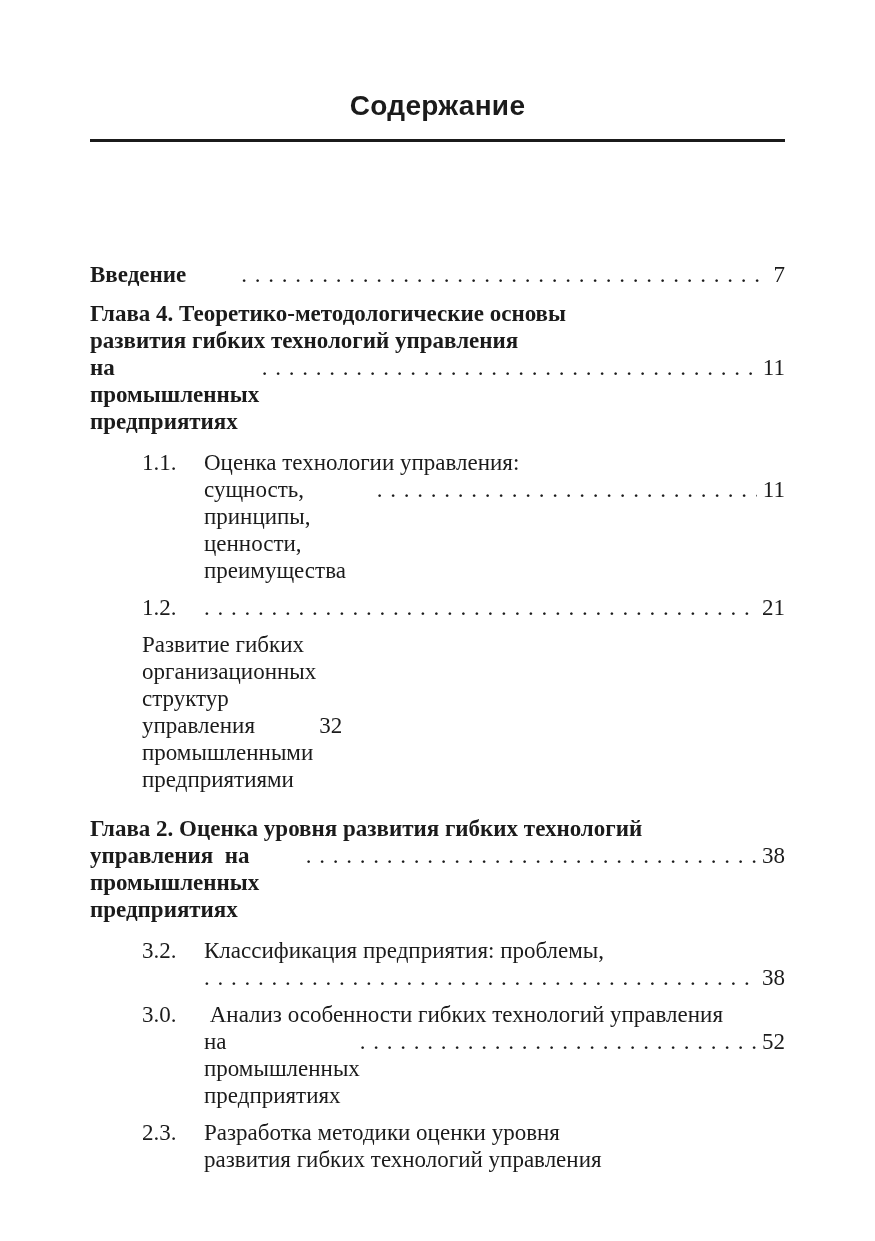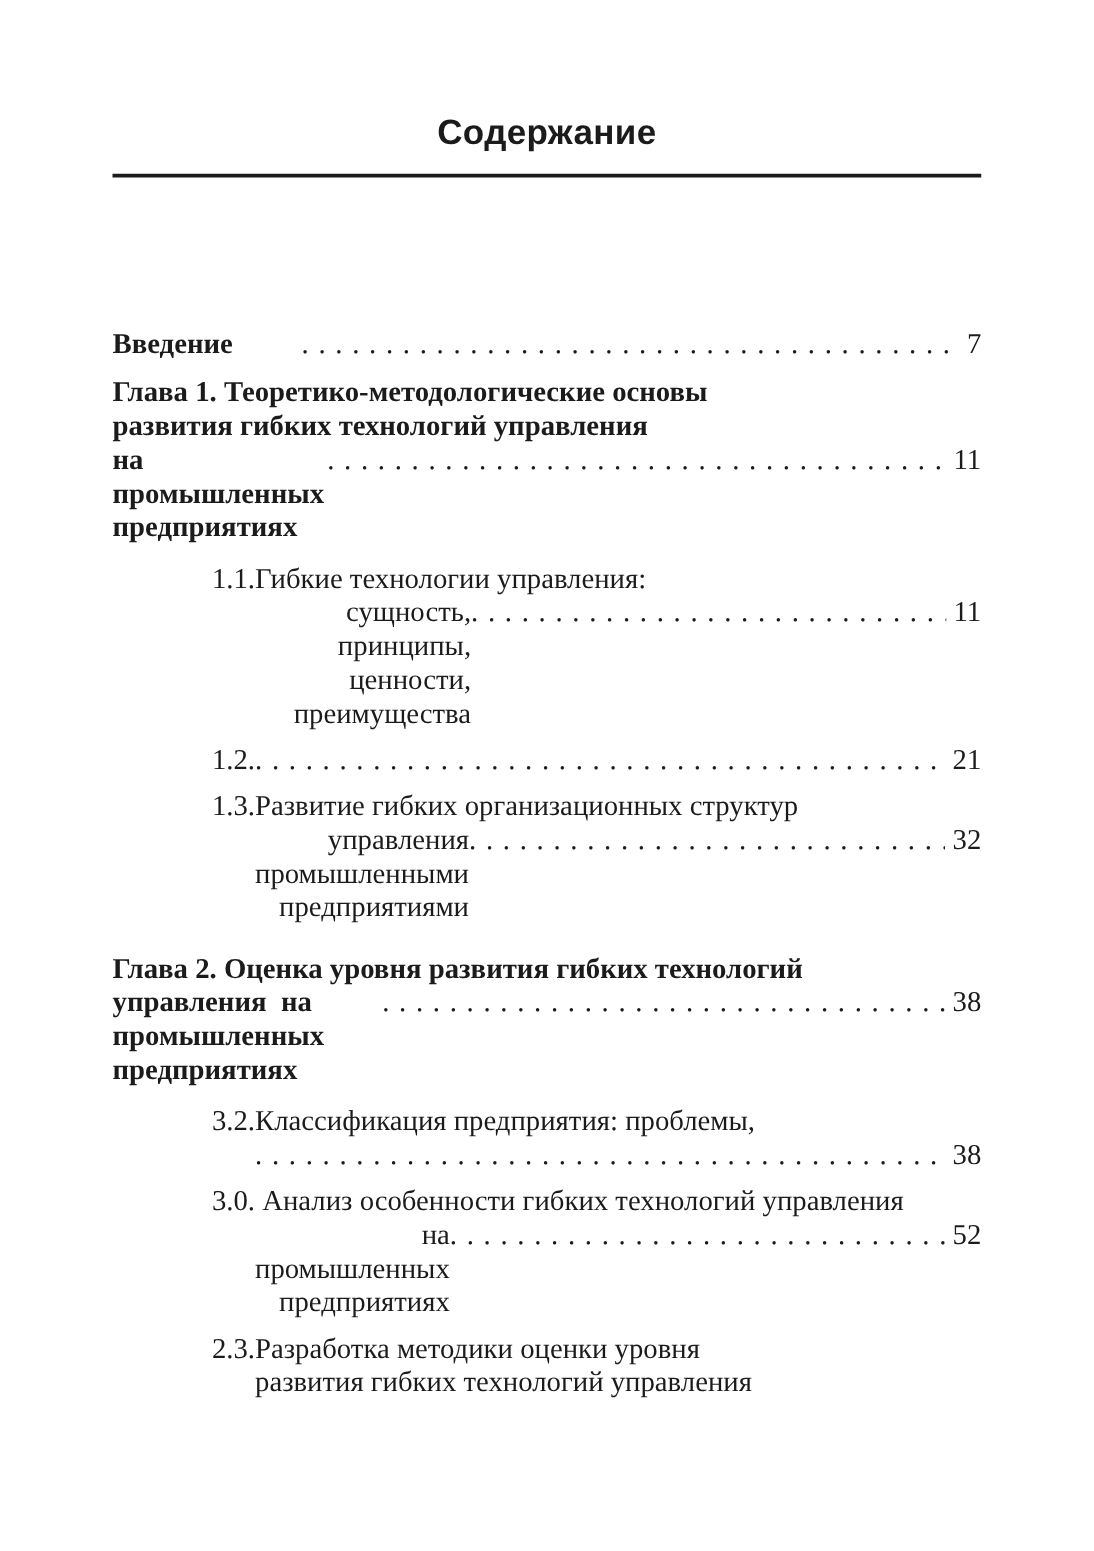--- a/index.html
+++ b/index.html
@@ -32,21 +32,20 @@
     line-height:27px;
     display:flex; flex-direction:column;
   }
   .entry { margin-bottom:10px; }
   .entry-intro   { margin-bottom:0; font-weight:700; }
   .entry-chapter { margin-top:12px; margin-bottom:14px; font-weight:700; }
   .entry-section {
     display:grid;
     grid-template-columns:62px minmax(0,1fr);
     margin-left:52px;
-    text-align:right;
   }
   .num { font-weight:400; }
   .line { display:flex; align-items:baseline; }
   .txt { white-space:pre-wrap; }
   .leader {
     flex:1 1 auto; min-width:0;
     overflow:hidden; white-space:nowrap;
     font-weight:400;
   }
   .leader::after {
@@ -71,56 +70,55 @@
           <div class="line">
             <span class="txt">Введение</span>
             <span class="leader"></span>
             <span class="pg">7</span>
           </div>
         </div>
       </div>
       <div class="entry entry-chapter">
         <div class="body">
           <div class="line">
-            <span class="txt">Глава 1. Теоретико-методологические основы</span>
+            <span class="txt">Глава 4. Теоретико-методологические основы</span>
           </div>
           <div class="line">
             <span class="txt">развития гибких технологий управления</span>
           </div>
           <div class="line">
             <span class="txt">на промышленных предприятиях</span>
             <span class="leader"></span>
             <span class="pg">11</span>
           </div>
         </div>
       </div>
       <div class="entry entry-section">
         <div class="num">1.1.</div>
         <div class="body">
           <div class="line">
-            <span class="txt">Гибкие технологии управления:</span>
+            <span class="txt">Оценка технологии управления:</span>
           </div>
           <div class="line">
             <span class="txt">сущность, принципы, ценности, преимущества</span>
             <span class="leader"></span>
             <span class="pg">11</span>
           </div>
         </div>
       </div>
       <div class="entry entry-section">
         <div class="num">1.2.</div>
         <div class="body">
           <div class="line">
             <span class="leader"></span>
             <span class="pg">21</span>
           </div>
         </div>
       </div>
       <div class="entry entry-section">
-        <div class="num">1.3.</div>
         <div class="body">
           <div class="line">
             <span class="txt">Развитие гибких организационных структур</span>
           </div>
           <div class="line">
             <span class="txt">управления промышленными предприятиями</span>
             <span class="leader"></span>
             <span class="pg">32</span>
           </div>
         </div>

